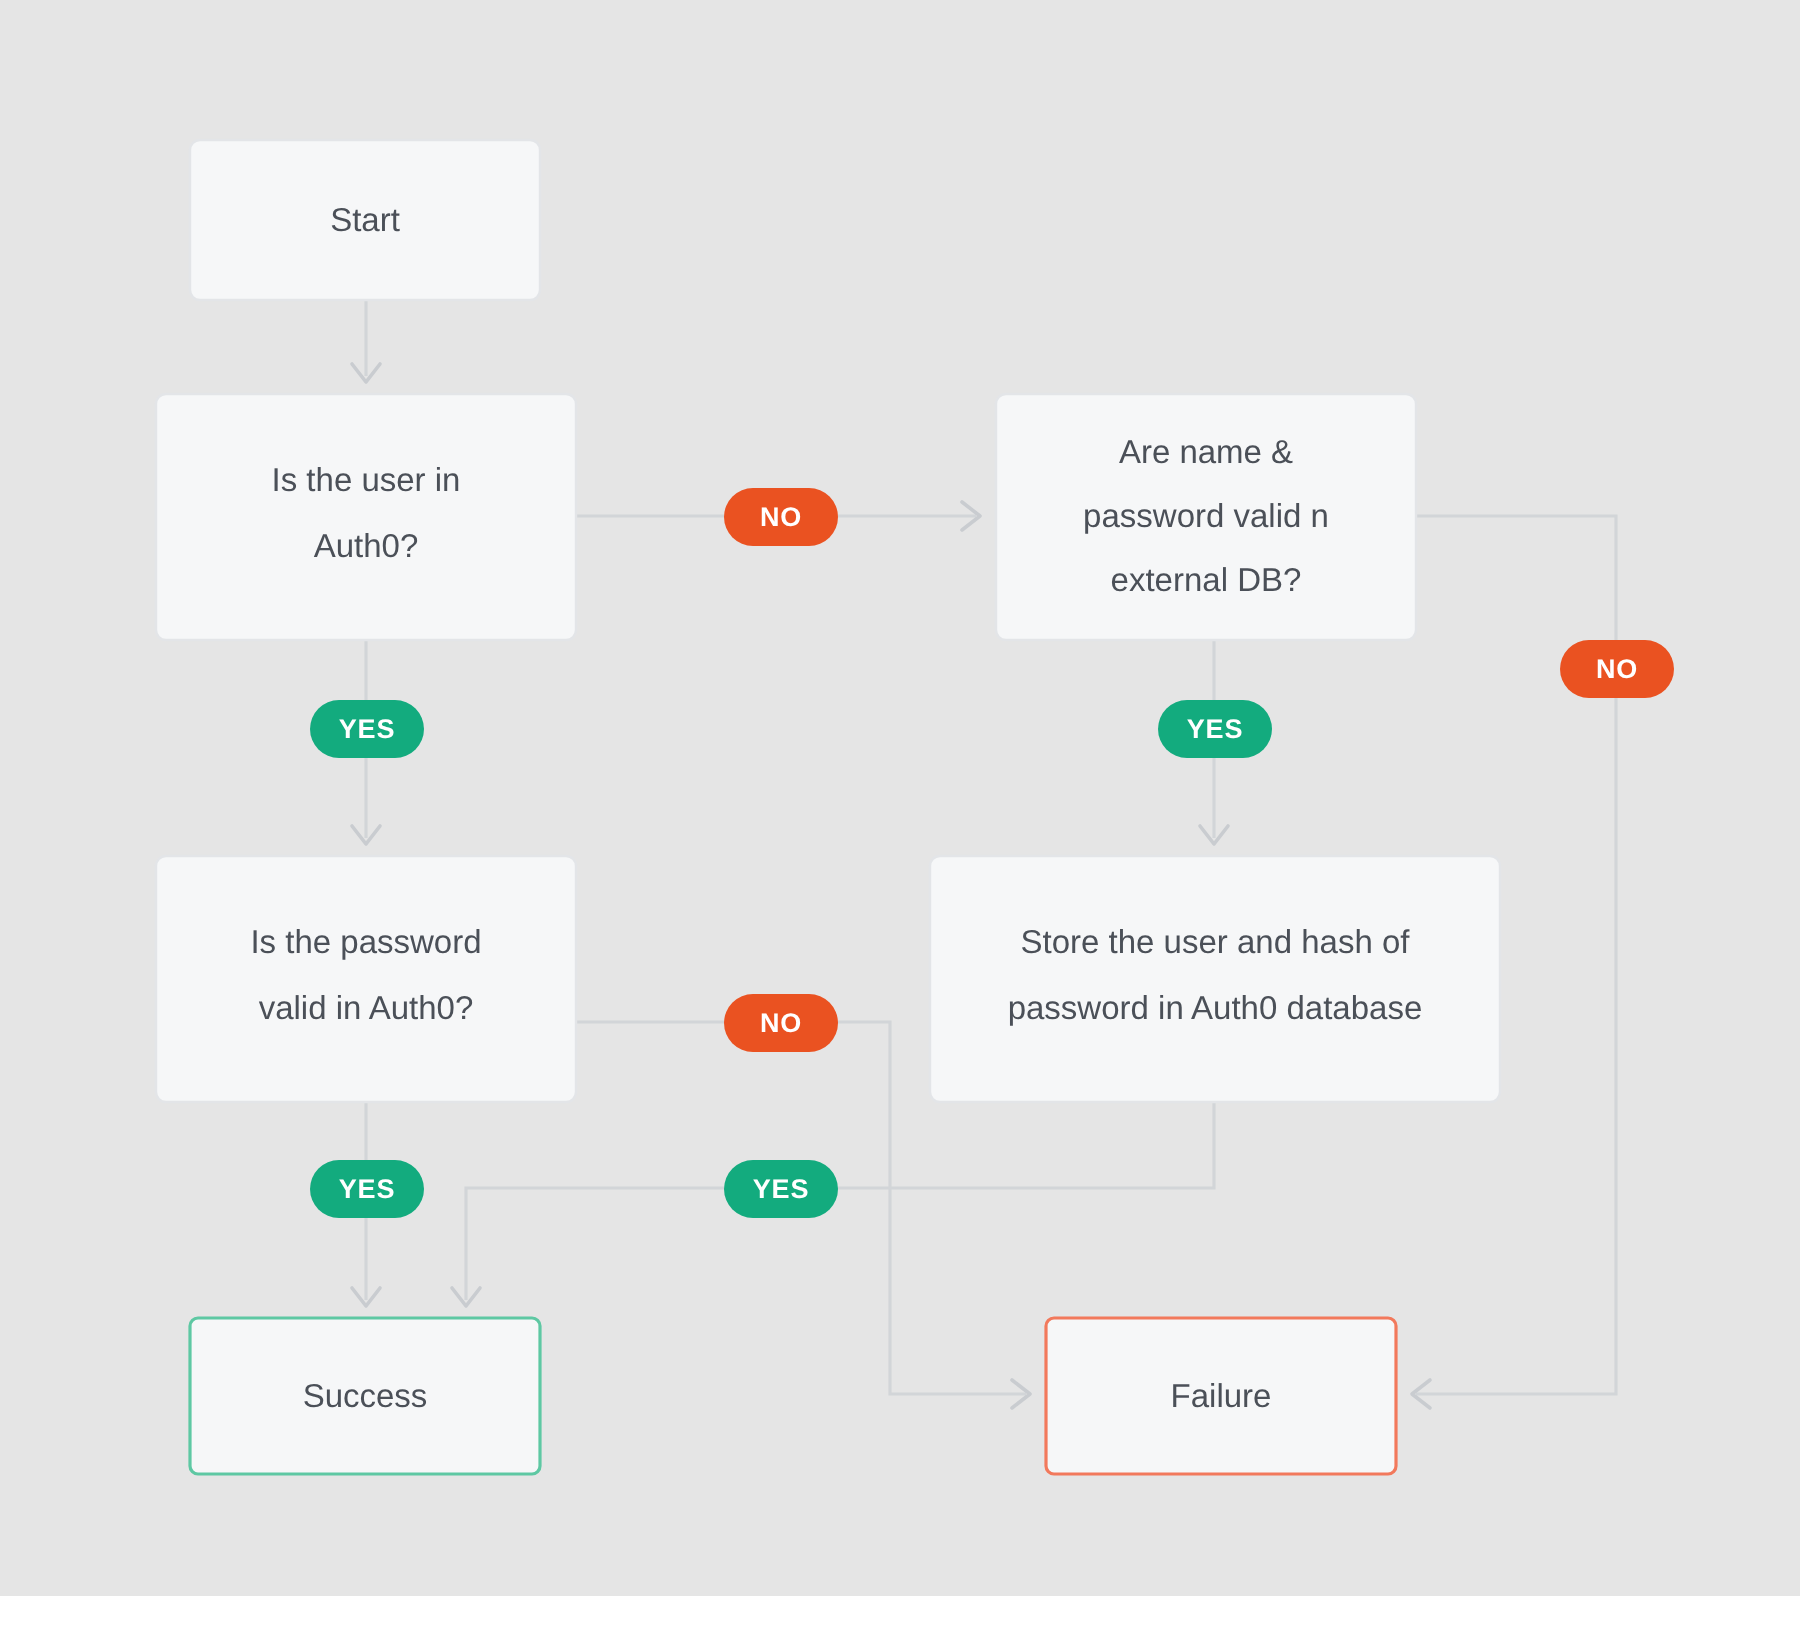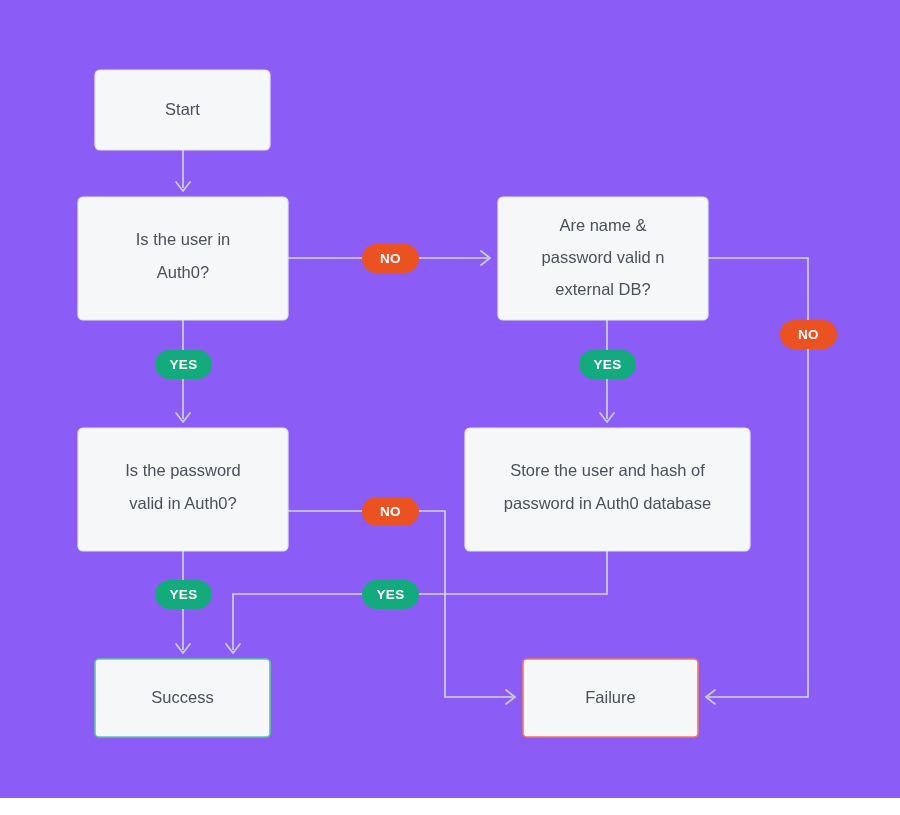--- a/index.html
+++ b/index.html
@@ -10,21 +10,21 @@
   body {
     width: 900px;
     height: 815px;
     font-family: "Liberation Sans", sans-serif;
     overflow: hidden;
   }
   #flowchart-root {
     position: relative;
     width: 900px;
     height: 798px;
-    background: #8b5cf6;
+    background: #e5e5e5;
   }
   svg.diagram {
     display: block;
     width: 900px;
     height: 815px;
   }
   .node-rect {
     fill: #f6f7f8;
     stroke: #e3e5e8;
     stroke-width: 1.2;

